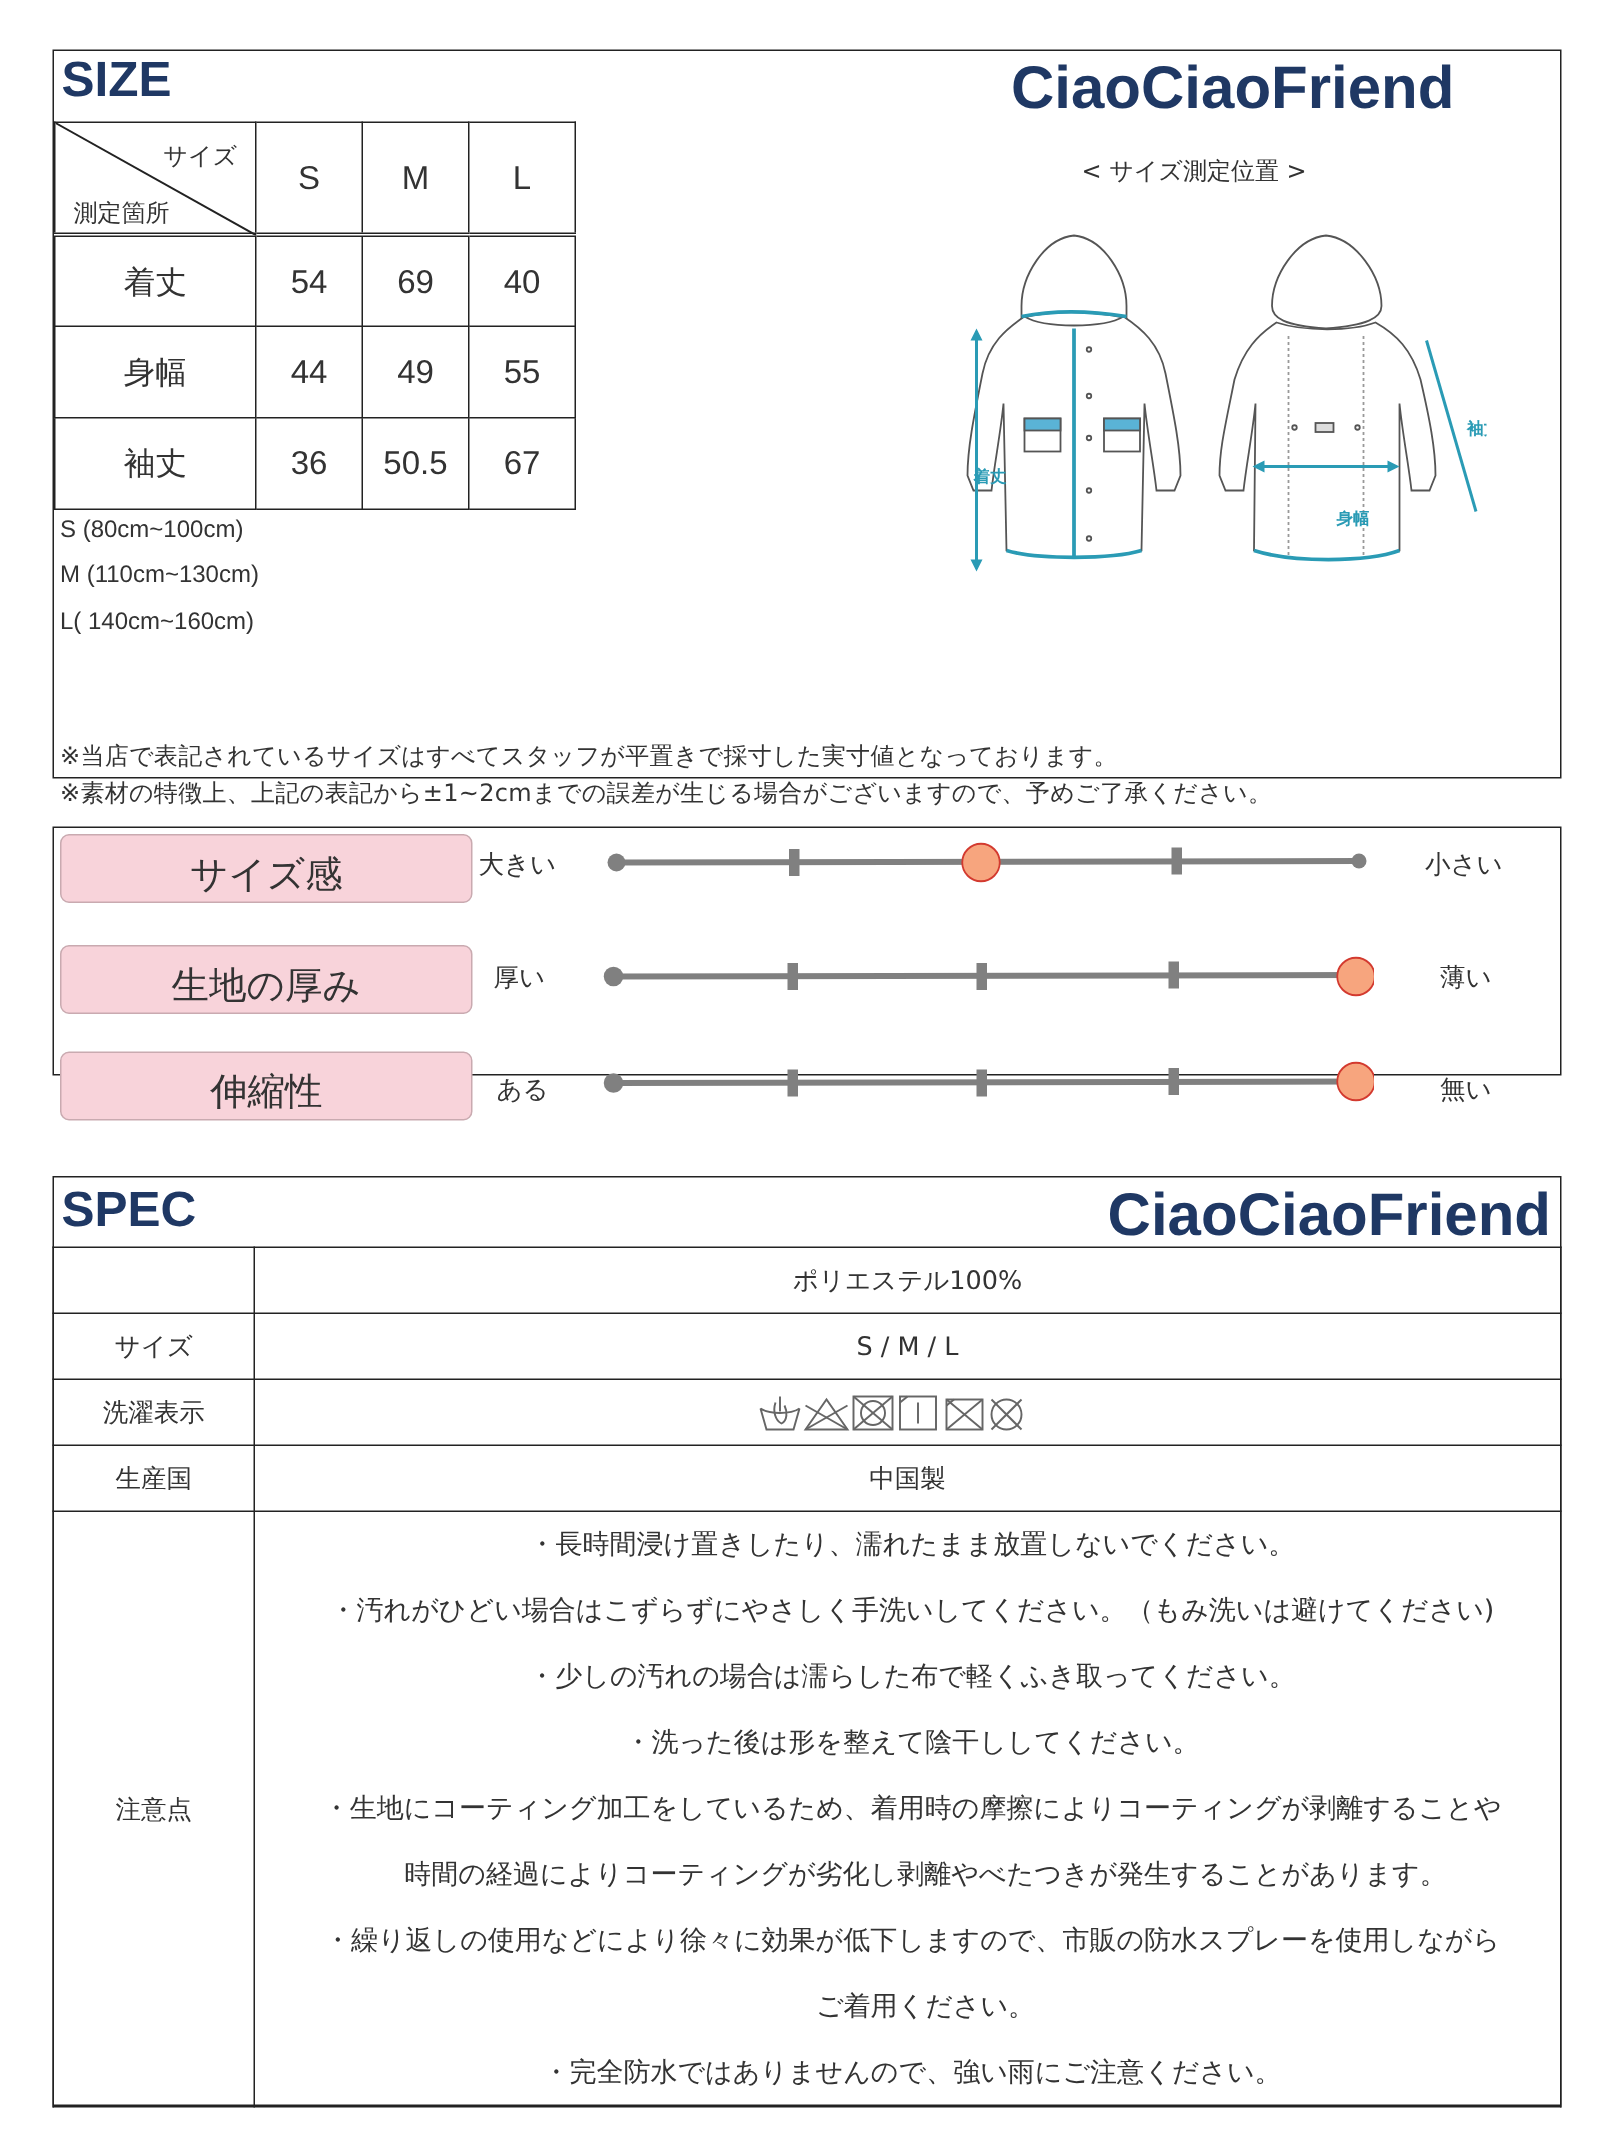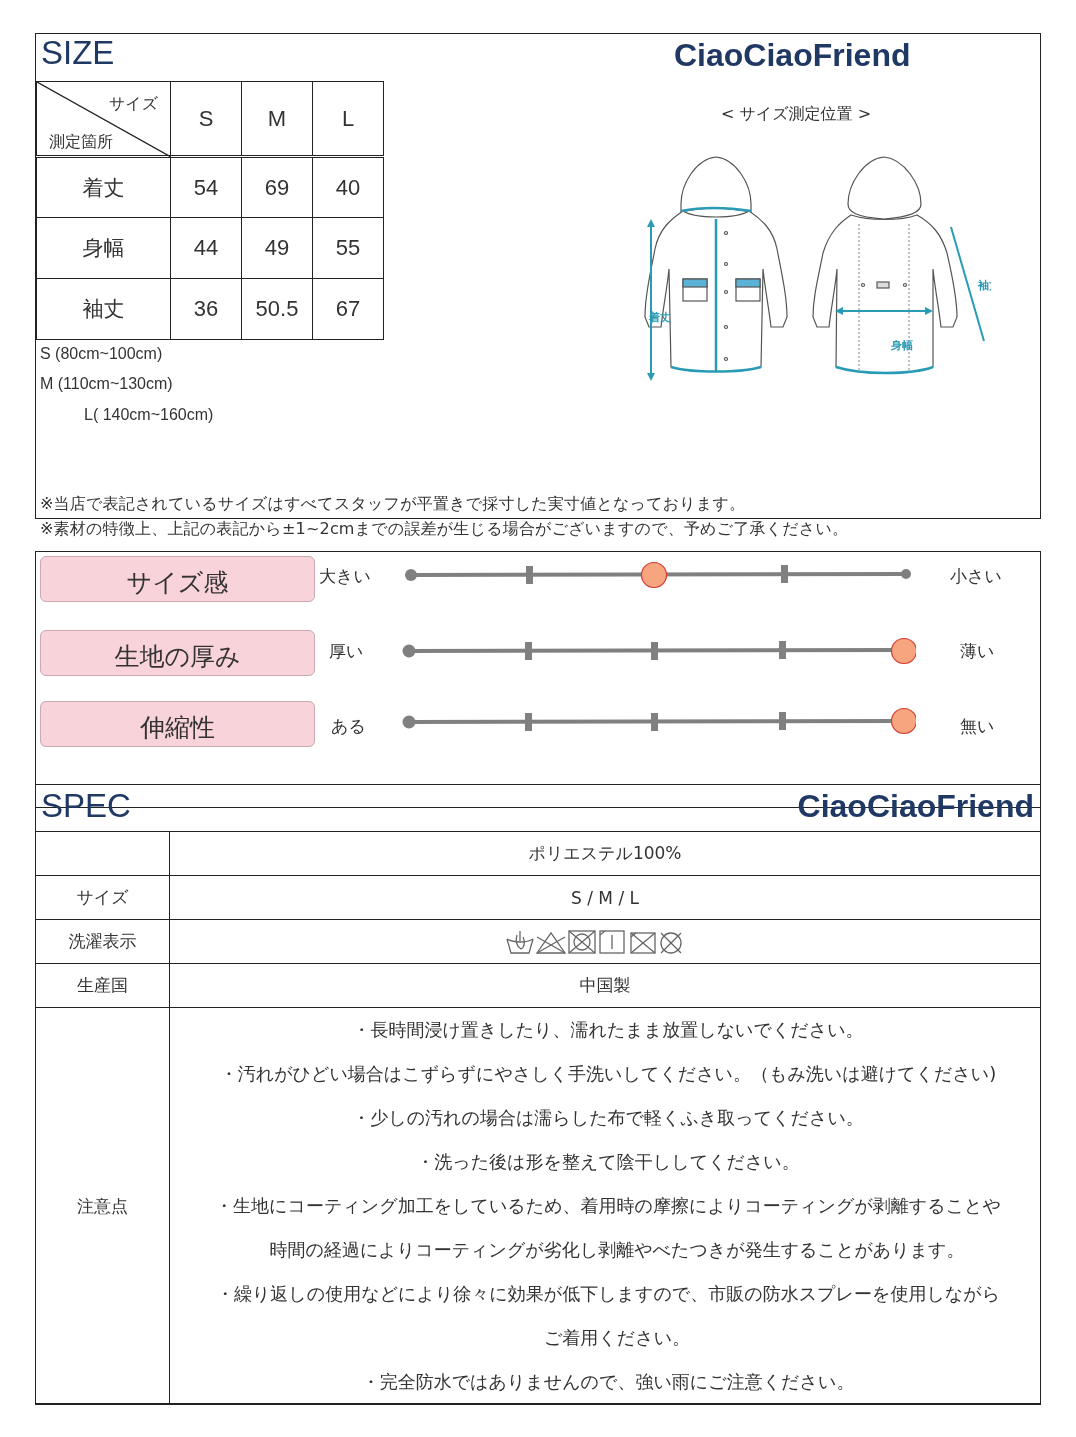--- a/index.html
+++ b/index.html
@@ -4,41 +4,41 @@
 <style>
   * { box-sizing: border-box; margin: 0; padding: 0; }
   body {
     width: 1076px; height: 1437px; background: #ffffff; position: relative;
     font-family: "DejaVu Sans", "Liberation Sans", sans-serif; color: #333;
   }
   .abs { position: absolute; }
 
   
   #size-section { left: 35px; top: 33px; width: 1006px; height: 486px; border: 1px solid #222; }
-  .sec-title { position: absolute; font-family: "Liberation Sans", sans-serif; font-weight: normal; color: #1f3864; font-size: 33px; }
-  .brand { position: absolute; font-family: "Liberation Sans", sans-serif; font-weight: bold; color: #1f3864; font-size: 32px; }
+  .sec-title { position: absolute; font-family: "Liberation Sans", sans-serif; font-weight: bold; color: #1f3864; font-size: 33px; }
+  .brand { position: absolute; font-family: "Liberation Sans", sans-serif; font-weight: bold; color: #1f3864; font-size: 40px; }
 
   table.size-table { position: absolute; left: 0px; top: 47px; border-collapse: collapse; }
   table.size-table td { border: 1px solid #222; text-align: center; font-size: 22px; color: #333; font-family: "Liberation Sans", sans-serif; }
   table.size-table td.rowhead { width: 134px; height: 61px; font-family: "DejaVu Sans", sans-serif; font-size: 21px; }
   table.size-table td.val { width: 71px; }
   table.size-table tr.head td { height: 75px; border-bottom: 3px double #222; }
   td.diag { position: relative; background: linear-gradient(to top right, transparent calc(50% - 0.8px), #222 50%, transparent calc(50% + 0.8px)); background: none; }
   .diag-svg { position: absolute; left: 0; top: 0; }
   .diag-top { position: absolute; right: 12px; top: 12px; font-size: 16px; }
   .diag-bot { position: absolute; left: 12px; bottom: 2px; font-size: 16px; }
 
   .range-line { position: absolute; left: 4px; font-size: 16px; color: #333; font-family: "Liberation Sans", sans-serif; }
   .note-line { position: absolute; left: 4px; font-size: 16px; color: #333; letter-spacing: 0.2px; margin-top: 48px; }
 
   .diagram-caption { position: absolute; left: 685px; top: 70px; font-size: 16px; color: #333; }
   .diagram { position: absolute; left: 575px; top: 115px; }
 
   
-  #feel-section { left: 35px; top: 551px; width: 1006px; height: 257px; border: 1px solid #222; }
+  #feel-section { left: 35px; top: 551px; width: 1006px; height: 166px; border: 1px solid #222; }
   .feel-label { position: absolute; left: 4px; width: 275px; height: 46px; background: #f8d3da; border: 1px solid #c9aab0; border-radius: 6px;
     font-size: 25px; color: #333; text-align: center; line-height: 52px; }
   .feel-left { position: absolute; font-size: 17px; color: #333; }
   .feel-right { position: absolute; font-size: 17px; color: #333; }
 
   
   #spec-section { left: 35px; top: 784px; width: 1006px; height: 620px; border: 1px solid #222; }
   table.spec-table { position: absolute; left: -1px; top: 46px; border-collapse: collapse; width: 1006px; }
   table.spec-table td { border: 1px solid #222; font-size: 17px; color: #333; }
   table.spec-table td.k { width: 134px; text-align: center; }
@@ -84,21 +84,21 @@
       <td class="rowhead">袖丈</td>
       <td class="val">36</td>
       <td class="val">50.5</td>
       <td class="val">67</td>
     </tr>
   </tbody>
     </table>
 
   <div class="range-line" style="top:311px;">S (80cm~100cm)</div>
   <div class="range-line" style="top:341px;">M (110cm~130cm)</div>
-  <div class="range-line" style="top:372px;margin-left:44px;">L( 140cm~160cm)</div>
+  <div class="range-line" style="top:372px;">L( 140cm~160cm)</div>
 
   <div class="note-line" style="top:412px;">※当店で表記されているサイズはすべてスタッフが平置きで採寸した実寸値となっております。</div>
   <div class="note-line" style="top:437px;">※素材の特徴上、上記の表記から±1~2cmまでの誤差が生じる場合がございますので、予めご了承ください。</div>
 
   <div class="diagram-caption">&lt; サイズ測定位置 &gt;</div>
 
   <svg class="diagram" width="380" height="240" viewBox="0 0 380 240">
     <g fill="#fff" stroke="#555" stroke-width="1.2">
 
       <path d="M105 8 C85 10 70 35 70 55 L70 63 C90 58 115 58 140 63 L140 55 C140 35 125 10 105 8 Z"></path>

